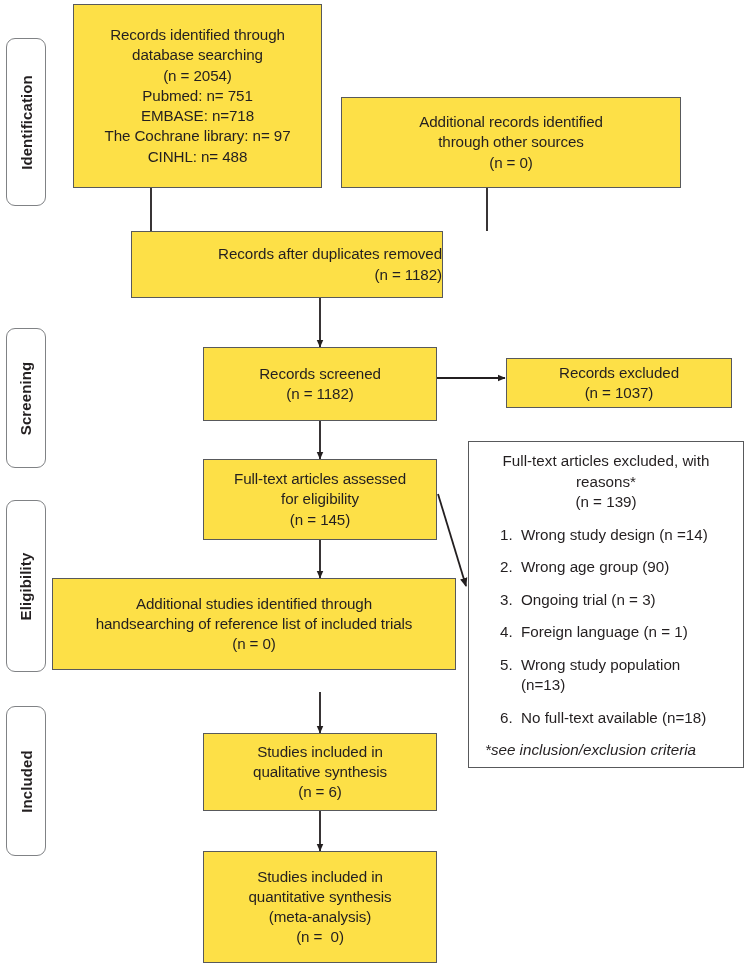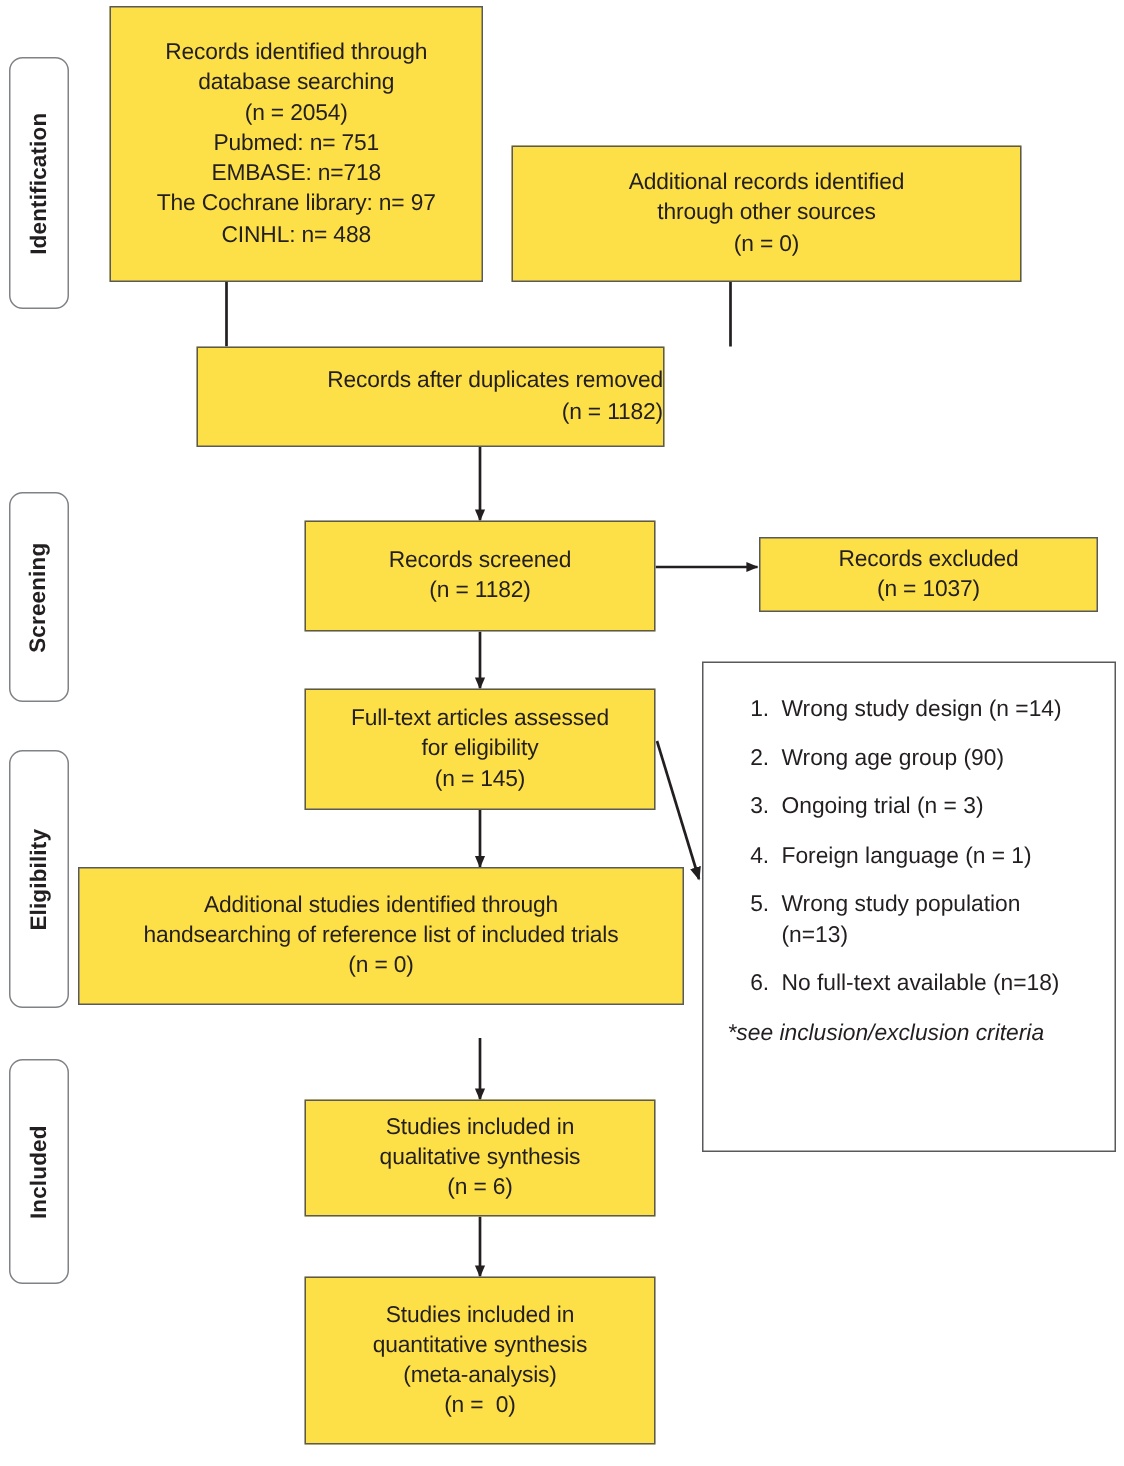--- a/index.html
+++ b/index.html
@@ -189,20 +189,23 @@
   </div>
 
   <div class="box" style="left:203px; top:851px; width:234px; height:112px;">
     <span class="line">Studies included in</span>
     <span class="line">quantitative synthesis</span>
     <span class="line">(meta-analysis)</span>
     <span class="line">(n =  0)</span>
   </div>
 
   <div class="reasons" style="left:468px; top:441px; width:276px; height:327px;">
+    <div class="head">Full-text articles excluded, with
+reasons*
+(n = 139)</div>
     <ol>
       <li>Wrong study design (n =14)</li>
       <li>Wrong age group (90)</li>
       <li>Ongoing trial (n = 3)</li>
       <li>Foreign language (n = 1)</li>
       <li>Wrong study population (n=13)</li>
       <li>No full-text available (n=18)</li>
     </ol>
     <div class="footnote">*see inclusion/exclusion criteria</div>
   </div>

